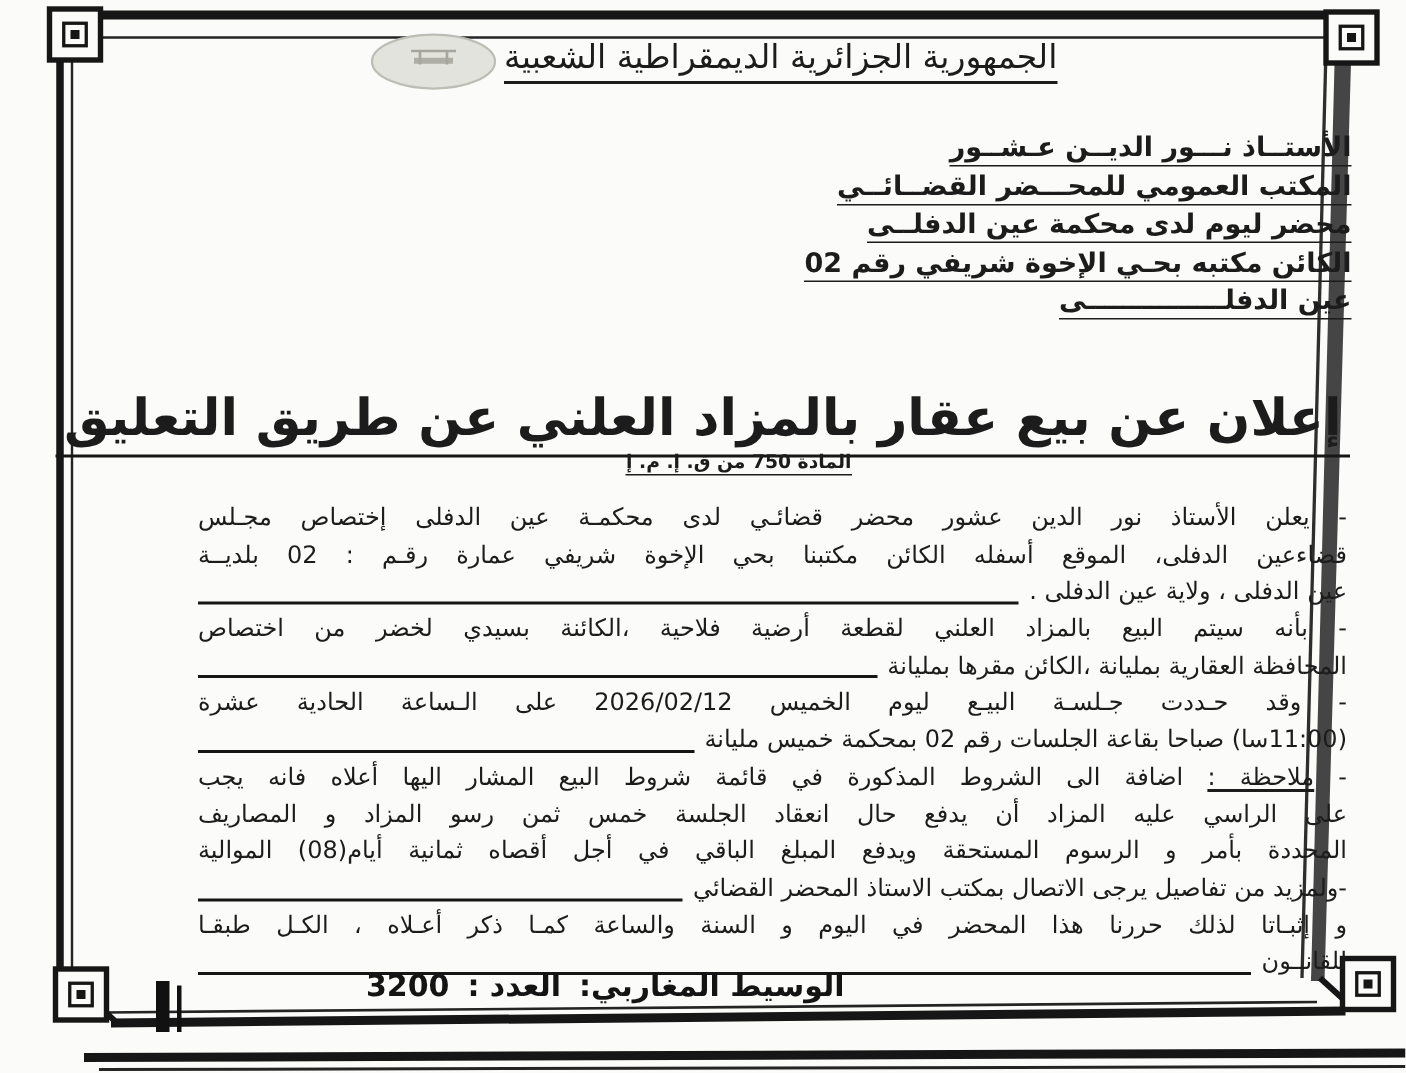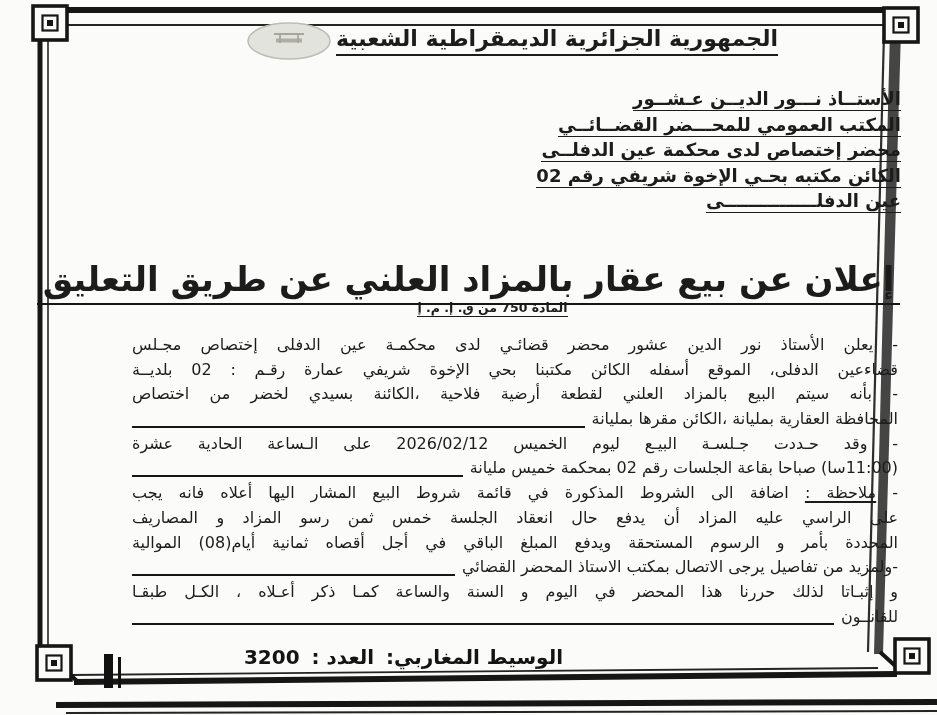--- a/index.html
+++ b/index.html
@@ -2,21 +2,21 @@
 <html lang="ar"><head>
 <meta charset="utf-8">
 <style>
   html,body{margin:0;padding:0;width:937px;height:715px;overflow:hidden;}
   body{background:#fbfbf9;font-family:"DejaVu Sans",sans-serif;color:#1c1c1c;}
   .page{position:relative;width:937px;height:715px;}
   .frame-svg{position:absolute;left:0;top:0;z-index:1;}
   .content{position:absolute;left:0;top:0;width:937px;height:715px;z-index:2;}
 
   
-  .republic{position:absolute;left:336px;top:26px;font-size:22px;font-weight:700;
+  .republic{position:absolute;left:336px;top:26px;font-size:22px;font-weight:400;
     direction:rtl;white-space:nowrap;}
   .republic .u{border-bottom:2.2px solid #1c1c1c;padding-bottom:3px;}
 
   
   .office{position:absolute;right:36px;top:86px;direction:rtl;text-align:right;
     font-size:18px;font-weight:700;line-height:25.6px;white-space:nowrap;}
   .office .oline span{border-bottom:1.8px solid #1c1c1c;padding-bottom:1px;}
 
   
   .notice-title{position:absolute;left:0;top:259px;width:937px;text-align:center;
@@ -100,35 +100,39 @@
 
   <div class="content">
 
     <div class="republic">
       <span class="u">الجمهورية الجزائرية الديمقراطية الشعبية</span>
     </div>
 
     <div class="office">
       <div class="oline"><span>الأستــاذ نـــور الديــن عـشــور</span></div>
       <div class="oline"><span>المكتب العمومي للمحـــضر القضــائــي</span></div>
-      <div class="oline"><span>محضر إختصاص لدى محكمة عين الدفلــى</span></div>
+      <div class="oline"><span>محضر ليوم لدى محكمة عين الدفلــى</span></div>
       <div class="oline"><span>الكائن مكتبه بحـي الإخوة شريفي رقم 02</span></div>
       <div class="oline"><span>عين الدفلـــــــــــــــى</span></div>
     </div>
 
     <div class="notice-title">
       <span>إعلان عن بيع عقار بالمزاد العلني عن طريق التعليق</span>
     </div>
     <div class="article-ref">
       <span>المادة 750 من ق. إ. م. إ</span>
     </div>
 
     <div class="body-text">
       <div class="bline full">- يعلن الأستاذ نور الدين عشور محضر قضائـي لدى محكمـة عين الدفلى إختصاص مجـلس</div>
       <div class="bline full">قضاءعين الدفلى، الموقع أسفله الكائن مكتبنا بحي الإخوة شريفي عمارة رقـم : 02 بلديــة</div>
+      <div class="bline ruled">
+        <span class="t">عين الدفلى ، ولاية عين الدفلى .</span>
+          <span class="r"></span>
+      </div>
       <div class="bline full">- بأنه سيتم البيع بالمزاد العلني لقطعة أرضية فلاحية ،الكائنة بسيدي لخضر من اختصاص</div>
       <div class="bline ruled">
         <span class="t">المحافظة العقارية بمليانة ،الكائن مقرها بمليانة</span>
           <span class="r"></span>
       </div>
       <div class="bline full">- وقد حـددت جـلسـة البيـع ليوم الخميس 2026/02/12 على الـساعة الحادية عشرة</div>
       <div class="bline ruled">
         <span class="t">(11:00سا) صباحا بقاعة الجلسات  رقم 02 بمحكمة خميس مليانة</span>
           <span class="r"></span>
       </div>

